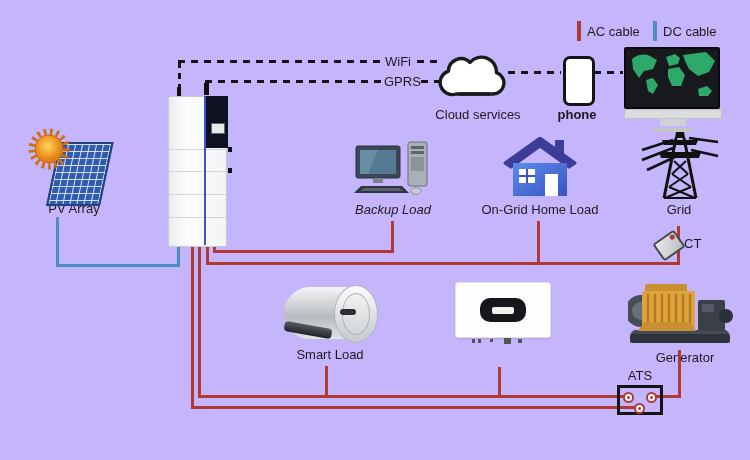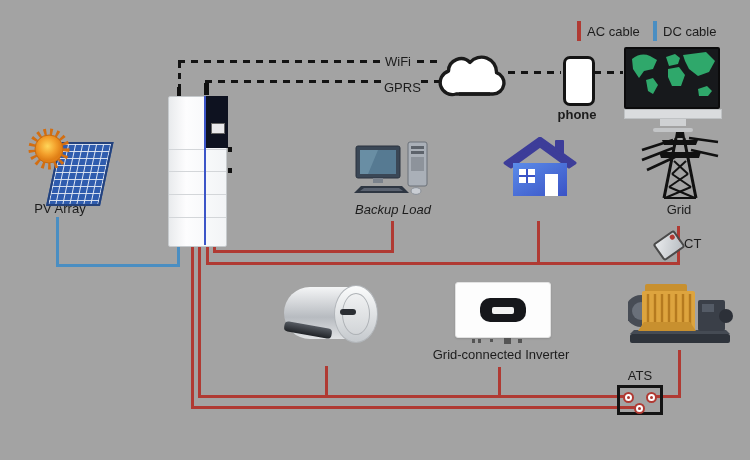--- a/index.html
+++ b/index.html
@@ -1,16 +1,16 @@
 <!DOCTYPE html>
 <html><head>
 <meta charset="utf-8">
 <style>
   html,body{margin:0;padding:0;background:#fff;}
-  #canvas{position:relative;width:750px;height:460px;background:#a3a3a3;overflow:hidden;
+  #canvas{position:relative;width:750px;height:460px;background:#c4b5fd;overflow:hidden;
           font-family:"Liberation Sans",sans-serif;color:#1c1c1c;}
   .abs{position:absolute;}
   .lbl{position:absolute;font-size:13px;line-height:15px;text-align:center;color:#1c1c1c;white-space:nowrap;}
   
   .ac{position:absolute;background:#b03a33;z-index:2;}
   .dc{position:absolute;background:#4a8ec2;z-index:2;}
   
   .dash-h{position:absolute;height:3px;z-index:1;
           background:repeating-linear-gradient(90deg,#141414 0 7px,transparent 7px 13px);}
   .dash-v{position:absolute;width:3px;z-index:1;
@@ -83,30 +83,31 @@
   <div class="legend-bar" style="left:653px;background:#4a8ec2;"></div>
   <div class="lbl" style="left:663px;top:24px;text-align:left;">DC cable</div>
 
   <div class="dash-v" style="left:178px;top:62px;height:33px;"></div>
   <div class="dash-h" style="left:178px;top:60px;width:204px;"></div>
   <div class="lbl" style="left:385px;top:54px;text-align:right;">WiFi</div>
   <div class="dash-h" style="left:417px;top:60px;width:26px;"></div>
 
   <div class="dash-v" style="left:205px;top:82px;height:13px;"></div>
   <div class="dash-h" style="left:205px;top:80px;width:176px;"></div>
-  <div class="lbl" style="left:384px;top:74px;text-align:left;margin-top:6px;">GPRS</div>
+  <div class="lbl" style="left:384px;top:74px;text-align:left;">GPRS</div>
   <div class="dash-h" style="left:421px;top:80px;width:22px;"></div>
 
   <div class="dash-h" style="left:508px;top:71px;width:53px;"></div>
   <div class="dash-h" style="left:594px;top:71px;width:29px;"></div>
 
   <svg class="abs" style="left:438px;top:50px;z-index:3;" width="72" height="54" viewBox="0 0 72 54">
     <path d="M18 44 h37 a11 11 0 0 0 3.5 -21.4 A15 15 0 0 0 32 12.5 a12.5 12.5 0 0 0 -21.5 8.6 A11.5 11.5 0 0 0 18 44 Z" fill="#fff" stroke="#1a1a1a" stroke-width="3.4" stroke-linejoin="round"></path>
     <line x1="21" y1="44" x2="52" y2="44" stroke="#1a1a1a" stroke-width="3.4"></line>
   </svg>
+  <div class="lbl" style="left:420px;top:107px;width:116px;">Cloud services</div>
 
   <div class="phone"></div>
   <div class="lbl" style="left:547px;top:107px;width:60px;font-weight:bold;">phone</div>
 
   <div class="monitor">
     <div class="mon-screen">
       <svg width="92" height="58" viewBox="0 0 92 58">
         <g fill="#2fa86b">
           <path d="M6 10 q9 -7 18 -3 l7 4 -4 9 -9 2 -5 7 -6 -9 z"></path>
           <path d="M20 31 l7 -2 5 7 -5 9 -5 -3 z"></path>
@@ -127,21 +128,21 @@
       <radialGradient id="sunG" cx="45%" cy="40%">
         <stop offset="0%" stop-color="#ffd65a"></stop>
           <stop offset="60%" stop-color="#f3a02c"></stop>
           <stop offset="100%" stop-color="#e07f16"></stop>
       </radialGradient>
     </defs>
     <circle cx="25" cy="25" r="17" fill="none" stroke="#d26e12" stroke-width="7" stroke-dasharray="2.6 3.6"></circle>
     <circle cx="25" cy="25" r="14" fill="url(#sunG)" stroke="#c86a10" stroke-width="1"></circle>
   </svg>
   <div class="pv-panel"></div>
-  <div class="lbl" style="left:8px;top:201px;width:104px;text-align:center;">PV Array</div>
+  <div class="lbl" style="left:22px;top:201px;width:104px;text-align:center;">PV Array</div>
 
   <div class="antenna" style="left:177px;top:87px;width:4px;height:9px;"></div>
   <div class="antenna" style="left:204px;top:83px;width:5px;height:12px;"></div>
   <div class="tower-body">
     <div class="tower-div" style="top:52px;"></div>
     <div class="tower-div" style="top:74px;"></div>
     <div class="tower-div" style="top:97px;"></div>
     <div class="tower-div" style="top:120px;"></div>
   </div>
   <div class="tower-blue"></div>
@@ -197,20 +198,21 @@
       </linearGradient>
     </defs>
     <rect x="52" y="3" width="9" height="14" rx="1" fill="#3d3d99"></rect>
     <polygon points="2,26 37,1 72,26 66,30 37,9 8,30" fill="#3d3d99" stroke="#3d3d99" stroke-linejoin="round" stroke-width="3"></polygon>
     <rect x="10" y="26" width="54" height="33" fill="url(#houseG)"></rect>
     <rect x="16" y="32" width="16" height="14" fill="#fff"></rect>
     <line x1="24" y1="32" x2="24" y2="46" stroke="#3a53c6" stroke-width="2"></line>
     <line x1="16" y1="39" x2="32" y2="39" stroke="#3a53c6" stroke-width="2"></line>
     <rect x="42" y="37" width="13" height="22" fill="#fff"></rect>
   </svg>
+  <div class="lbl" style="left:477px;top:202px;width:126px;">On-Grid Home Load</div>
 
   <svg class="abs" style="left:640px;top:131px;z-index:3;" width="80" height="70" viewBox="0 0 80 70">
     <g stroke="#111" stroke-width="2.6" fill="none">
       <line x1="33" y1="9" x2="2" y2="19"></line>
       <line x1="33" y1="17" x2="2" y2="29"></line>
       <line x1="35" y1="26" x2="7" y2="39"></line>
       <line x1="49" y1="7" x2="78" y2="11"></line>
       <line x1="51" y1="19" x2="78" y2="25"></line>
     </g>
     <g fill="#111">
@@ -237,32 +239,32 @@
   <div class="ct"></div>
   <div class="lbl" style="left:684px;top:236px;text-align:left;">CT</div>
 
   <div class="heater">
     <div class="heater-body"></div>
     <div class="heater-cap"></div>
     <div class="heater-ring"></div>
     <div class="heater-slot"></div>
     <div class="heater-handle"></div>
   </div>
+  <div class="lbl" style="left:275px;top:347px;width:110px;">Smart Load</div>
 
   <div class="ginv">
     <div class="ginv-display">
       <div class="ginv-slot"></div>
     </div>
     <div class="ginv-pin" style="left:16px;top:56px;width:3px;height:4px;"></div>
     <div class="ginv-pin" style="left:22px;top:56px;width:3px;height:4px;"></div>
     <div class="ginv-pin" style="left:34px;top:56px;width:3px;height:3px;"></div>
     <div class="ginv-pin" style="left:48px;top:55px;width:7px;height:6px;"></div>
     <div class="ginv-pin" style="left:62px;top:56px;width:4px;height:4px;"></div>
   </div>
-  <div class="lbl" style="left:427px;top:347px;width:148px;">Grid-connected Inverter</div>
 
   <svg class="abs" style="left:628px;top:278px;z-index:3;" width="106" height="70" viewBox="0 0 106 70">
     <rect x="2" y="56" width="100" height="9" rx="2" fill="#2e333b"></rect>
     <polygon points="2,56 102,56 98,52 6,52" fill="#454b54"></polygon>
     <circle cx="13" cy="33" r="16" fill="#474c55"></circle>
     <circle cx="13" cy="33" r="9" fill="#6a707a"></circle>
     <rect x="17" y="6" width="42" height="9" rx="2" fill="#c8902f"></rect>
     <rect x="14" y="13" width="53" height="40" rx="2" fill="#dda43e"></rect>
     <g stroke="#b57a1f" stroke-width="2.4">
       <line x1="20" y1="16" x2="20" y2="50"></line>
@@ -271,20 +273,21 @@
         <line x1="41" y1="16" x2="41" y2="50"></line>
       <line x1="48" y1="16" x2="48" y2="50"></line>
         <line x1="55" y1="16" x2="55" y2="50"></line>
       <line x1="62" y1="16" x2="62" y2="50"></line>
     </g>
     <polygon points="16,44 62,44 68,53 10,53" fill="#c8902f"></polygon>
     <rect x="70" y="22" width="27" height="31" rx="2" fill="#3a3f48"></rect>
     <rect x="74" y="26" width="12" height="8" fill="#545b66"></rect>
     <circle cx="98" cy="38" r="7" fill="#2c3038"></circle>
   </svg>
+  <div class="lbl" style="left:630px;top:350px;width:110px;">Generator</div>
 
   <div class="lbl" style="left:614px;top:368px;width:52px;">ATS</div>
   <div class="ats-box"></div>
   <div class="term" style="left:623px;top:392px;"></div>
   <div class="term" style="left:646px;top:392px;"></div>
   <div class="term" style="left:634px;top:403px;"></div>
 
 </div>
 
 </body></html>

